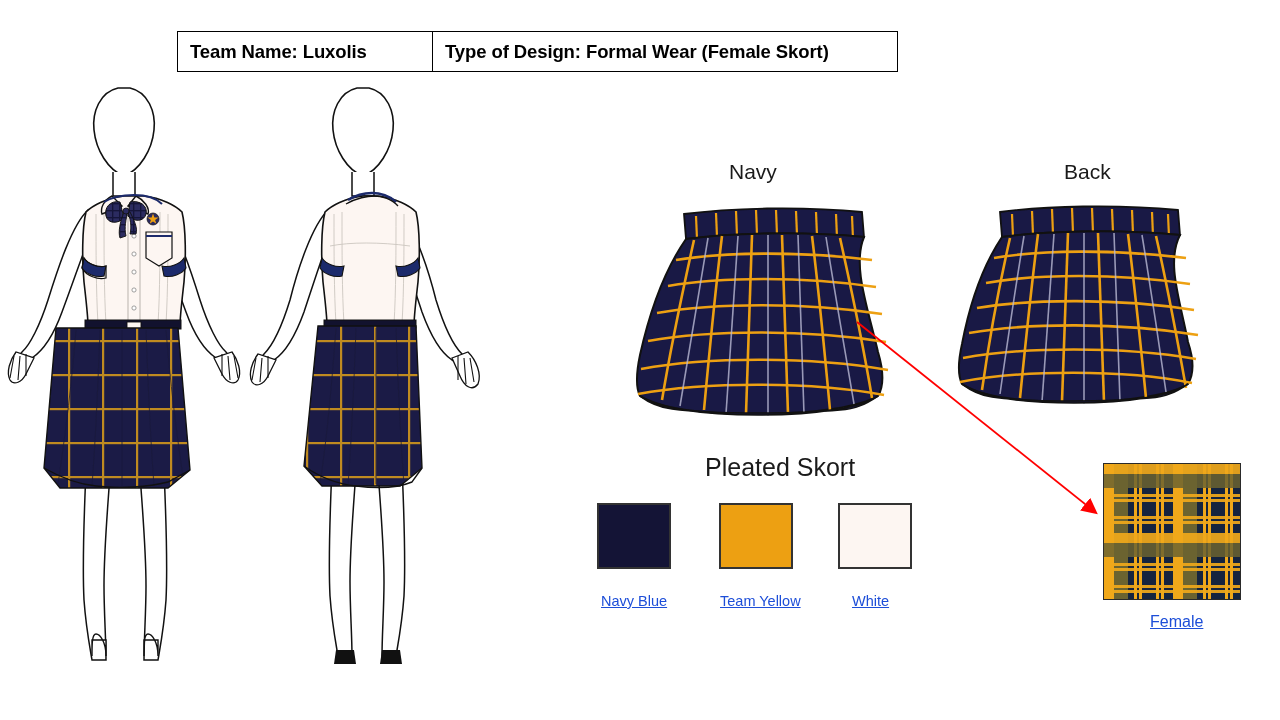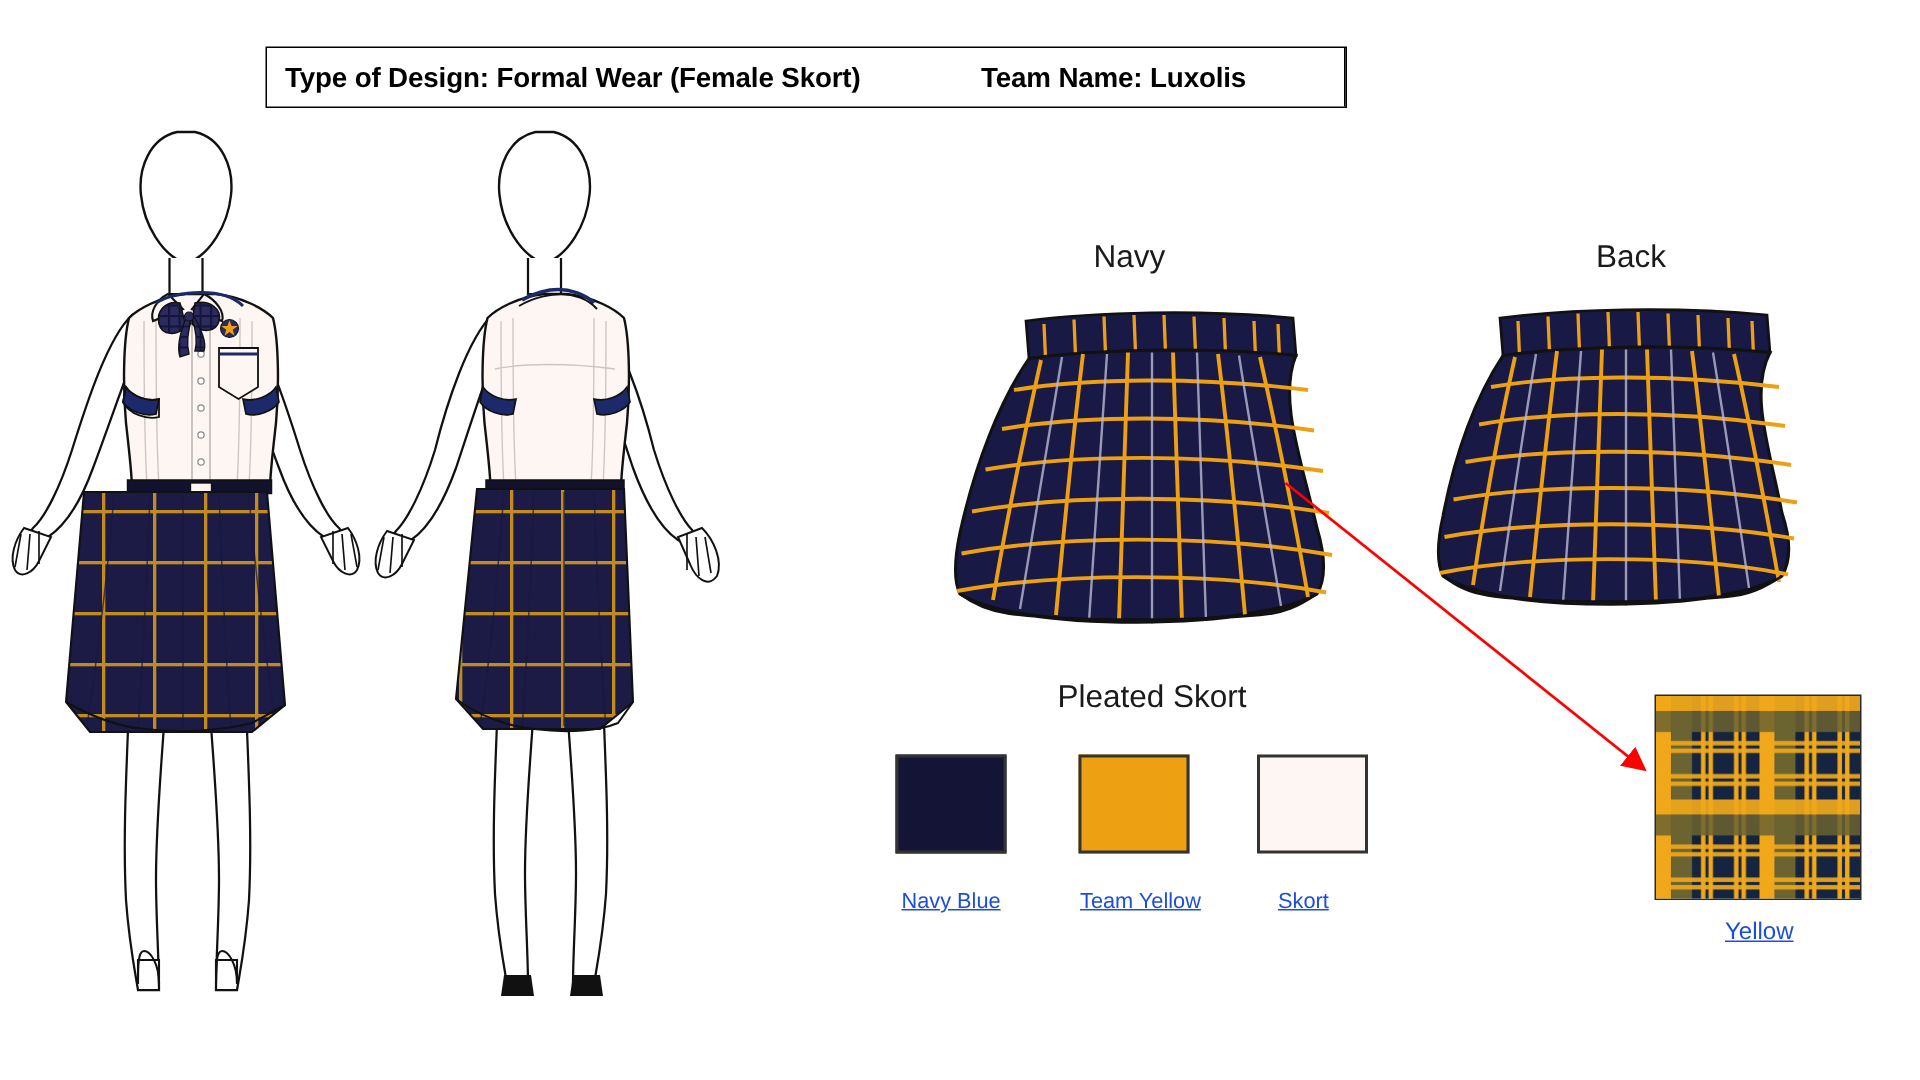--- a/index.html
+++ b/index.html
@@ -27,21 +27,21 @@
   .hdr-cell.c1{width:230px;border-right:1.6px solid #000;}
   .hdr-cell.c2{width:440px;}
 
   
   .lbl{
     position:absolute;font-size:21px;color:#1a1a1a;
     white-space:nowrap;
   }
   .lbl-front{left:729px;top:160px;}
   .lbl-back{left:1064px;top:160px;text-align:right;}
-  .lbl-pleated{left:705px;top:453px;font-size:21px;}
+  .lbl-pleated{left:705px;top:453px;font-size:25px;}
 
   .swatch-lbl{
     position:absolute;font-size:14.5px;color:#1d4ed8;
     text-decoration:underline;white-space:nowrap;
   }
 
   
   .swatch{
     position:absolute;width:74px;height:66px;
     border:2.2px solid #333;
@@ -67,35 +67,35 @@
   
   svg.art{position:absolute;left:0;top:0;width:1280px;height:720px;
           pointer-events:none;}
 </style>
 </head>
 <body>
 
 <div class="stage">
 
   <div class="hdr-table">
+    <div class="hdr-cell c1">Team Name: Luxolis</div>
     <div class="hdr-cell c2">Type of Design: Formal Wear (Female Skort)</div>
-    <div class="hdr-cell c1">Team Name: Luxolis</div>
   </div>
 
   <div class="lbl lbl-front">Navy</div>
   <div class="lbl lbl-back">Back</div>
   <div class="lbl lbl-pleated">Pleated Skort</div>
 
   <div class="swatch sw1" style="background: rgb(20, 20, 54);"></div>
   <div class="swatch sw2" style="background: rgb(237, 160, 18);"></div>
   <div class="swatch sw3" style="background: rgb(253, 246, 242);"></div>
 
   <div class="swatch-lbl sl1">Navy Blue</div>
   <div class="swatch-lbl sl2">Team Yellow</div>
-  <div class="swatch-lbl sl3">Skort</div>
+  <div class="swatch-lbl sl3">White</div>
 
   <div class="plaid-box">
     <svg width="138" height="137" viewBox="0 0 138 137">
       <defs>
         <pattern id="tartan" width="69" height="69" patternUnits="userSpaceOnUse">
           <rect width="69" height="69" fill="#15243f"></rect>
 
           <rect x="0" y="0" width="10" height="69" fill="#f0a81a"></rect>
 
           <rect x="10" y="0" width="14" height="69" fill="#6b6330"></rect>
@@ -111,21 +111,21 @@
           <rect x="0" y="35" width="69" height="3" fill="#f0a81a" opacity="0.92"></rect>
           <rect x="0" y="52" width="69" height="3" fill="#f0a81a" opacity="0.92"></rect>
           <rect x="0" y="57" width="69" height="3" fill="#f0a81a" opacity="0.92"></rect>
 
           <rect x="24" y="24" width="6" height="6" fill="#0f1c33" opacity="0.35"></rect>
         </pattern>
       </defs>
       <rect width="138" height="137" fill="url(#tartan)"></rect>
     </svg>
   </div>
-  <div class="swatch-lbl plaid-lbl">Yellow</div>
+  <div class="swatch-lbl plaid-lbl">Female</div>
 
   <svg class="art" viewBox="0 0 1280 720">
     <defs>
 
       <pattern id="skirtPlaidFine" width="34" height="34" patternUnits="userSpaceOnUse">
         <rect width="34" height="34" fill="#1b1b46"></rect>
         <rect x="0" y="0" width="2.2" height="34" fill="#c08b20"></rect>
         <rect x="0" y="0" width="34" height="2.2" fill="#c08b20"></rect>
       </pattern>
 

